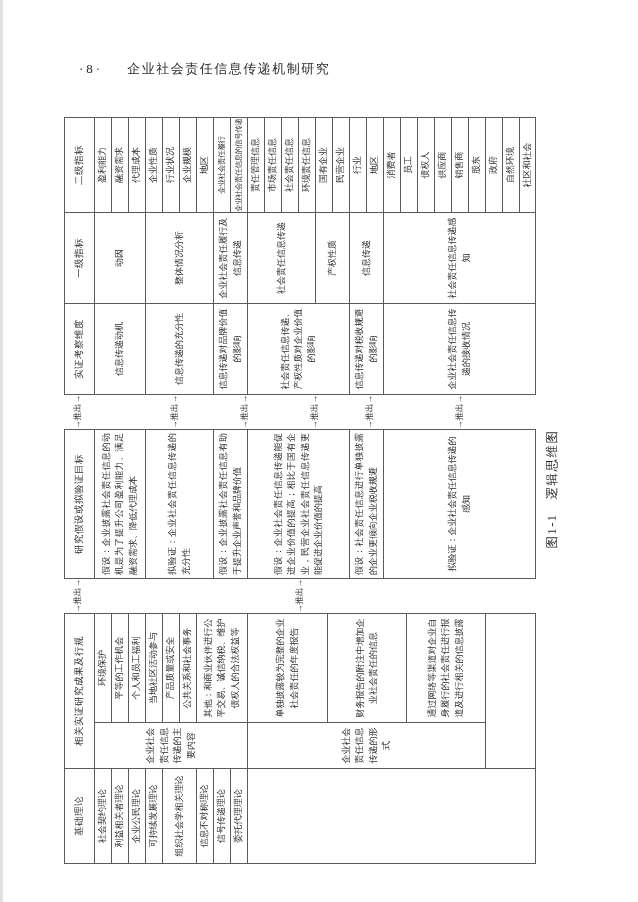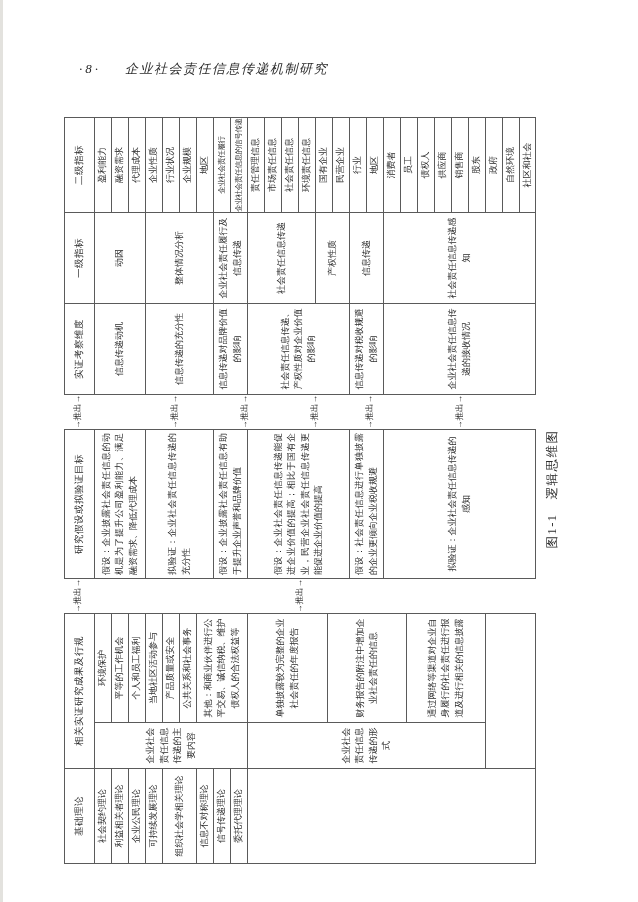--- a/index.html
+++ b/index.html
@@ -1,19 +1,19 @@
 <!DOCTYPE html>
 <html><head>
 <meta charset="utf-8">
 <style>
   html,body{margin:0;padding:0;overflow:hidden;}
   body{width:638px;height:902px;background:#ffffff;position:relative;
        font-family:"Liberation Serif","DejaVu Serif",serif;color:#2b2b2b;}
   .scan-edge{position:absolute;left:0;top:0;width:3px;height:902px;background:#e3e2de;}
-  .page-header{position:absolute;left:79px;top:60px;font-size:13px;letter-spacing:1.5px;white-space:nowrap;font-style:italic;}
+  .page-header{position:absolute;left:79px;top:60px;font-size:13px;letter-spacing:1.5px;white-space:nowrap;}
   .page-header .marker{margin-right:24px;letter-spacing:3px;}
   
   .rot-wrap{position:absolute;left:64px;top:114px;width:508px;height:752px;}
   .diagram{position:absolute;left:0;top:0;width:750px;height:505px;
            transform-origin:0 0;transform:rotate(-90deg) translateX(-750px);}
   .cols{display:flex;width:750px;height:472px;align-items:stretch;}
   .card{border:1px solid #5a5a5a;box-sizing:border-box;display:flex;flex-direction:column;background:#fff;flex:0 0 auto;}
   .col-theory{width:96px;}
   .col-evidence{width:156px;margin-left:-1px;}
   .col-hyp{width:150px;}

